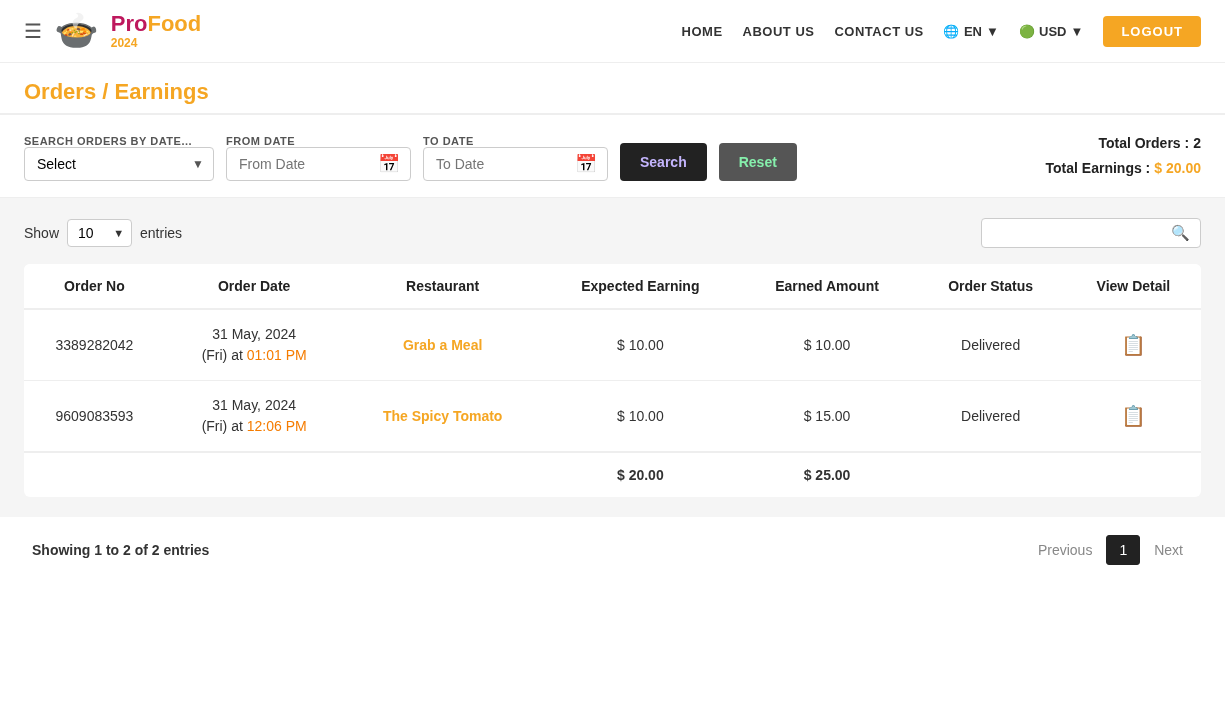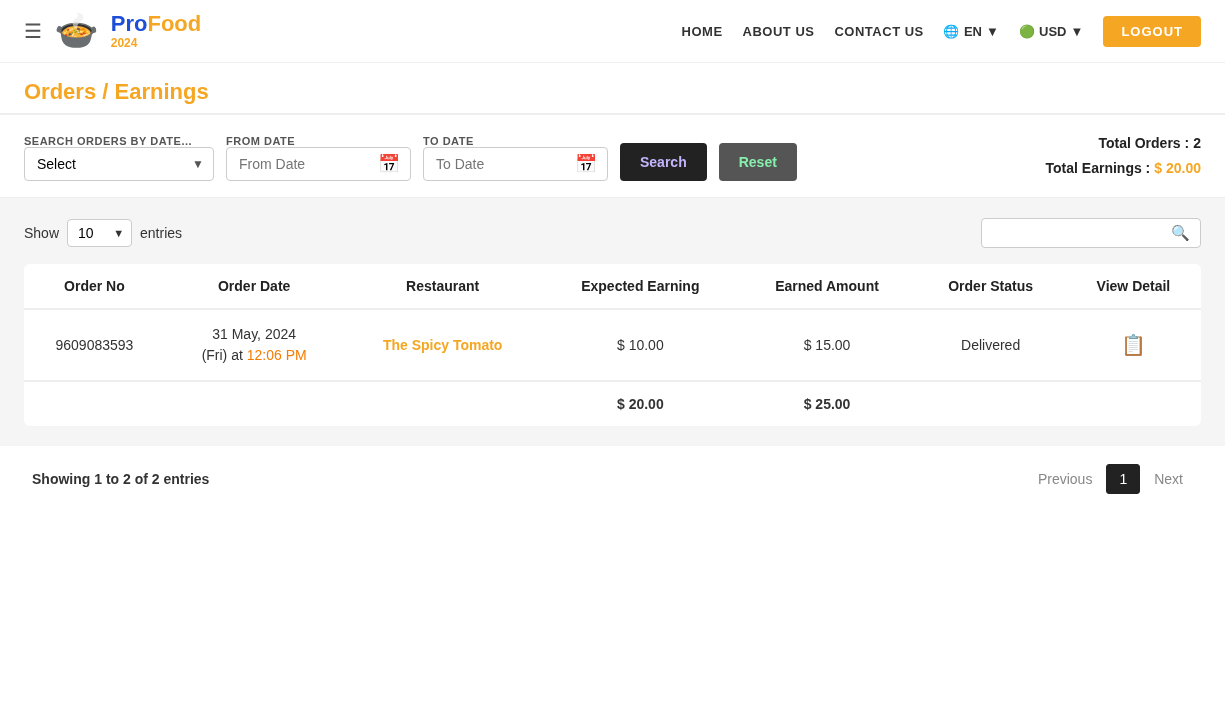--- a/index.html
+++ b/index.html
@@ -12,21 +12,21 @@
       justify-content: space-between;
       padding: 10px 24px;
       border-bottom: 1px solid #eee;
       background: #fff;
     }
     .header-left { display: flex; align-items: center; gap: 12px; }
     .hamburger { font-size: 20px; cursor: pointer; color: #555; }
     .logo-icon { font-size: 36px; color: #f5a623; }
     .logo-text { display: flex; flex-direction: column; line-height: 1.1; }
     .logo-text .pro { font-size: 22px; font-weight: 700; color: #222; }
-    .logo-text .pro span { color: #1d4ed8; }
+    .logo-text .pro span { color: #be185d; }
     .logo-text .year { font-size: 12px; color: #f5a623; font-weight: 600; }
     .header-nav { display: flex; align-items: center; gap: 20px; }
     .nav-link { text-decoration: none; color: #333; font-size: 13px; font-weight: 700; letter-spacing: 0.5px; }
     .lang-btn, .currency-btn {
       display: flex; align-items: center; gap: 4px;
       background: none; border: none; cursor: pointer;
       font-size: 13px; font-weight: 600; color: #333;
     }
     .logout-btn {
       background: #f5a623; color: #fff; border: none;
@@ -275,20 +275,34 @@
         <th>Order No</th>
         <th>Order Date</th>
         <th>Restaurant</th>
         <th>Expected Earning</th>
         <th>Earned Amount</th>
         <th>Order Status</th>
         <th>View Detail</th>
       </tr>
     </thead>
     <tbody id="table-body">
+    <tr>
+    <td>3389282042</td>
+    <td class="date-time-cell">
+      31 May, 2024<br>
+      (Fri) at <span class="date-time-pm">01:01 PM</span>
+    </td>
+    <td><a href="#" class="restaurant-link">Grab a Meal</a></td>
+    <td>$ 10.00</td>
+    <td>$ 10.00</td>
+    <td class="status-delivered">Delivered</td>
+    <td>
+      <span class="view-detail-icon">📋</span>
+    </td>
+  </tr>
         <tr>
     <td>9609083593</td>
     <td class="date-time-cell">
       31 May, 2024<br>
       (Fri) at <span class="date-time-pm">12:06 PM</span>
     </td>
     <td><a href="#" class="restaurant-link">The Spicy Tomato</a></td>
     <td>$ 10.00</td>
     <td>$ 15.00</td>
     <td class="status-delivered">Delivered</td>

